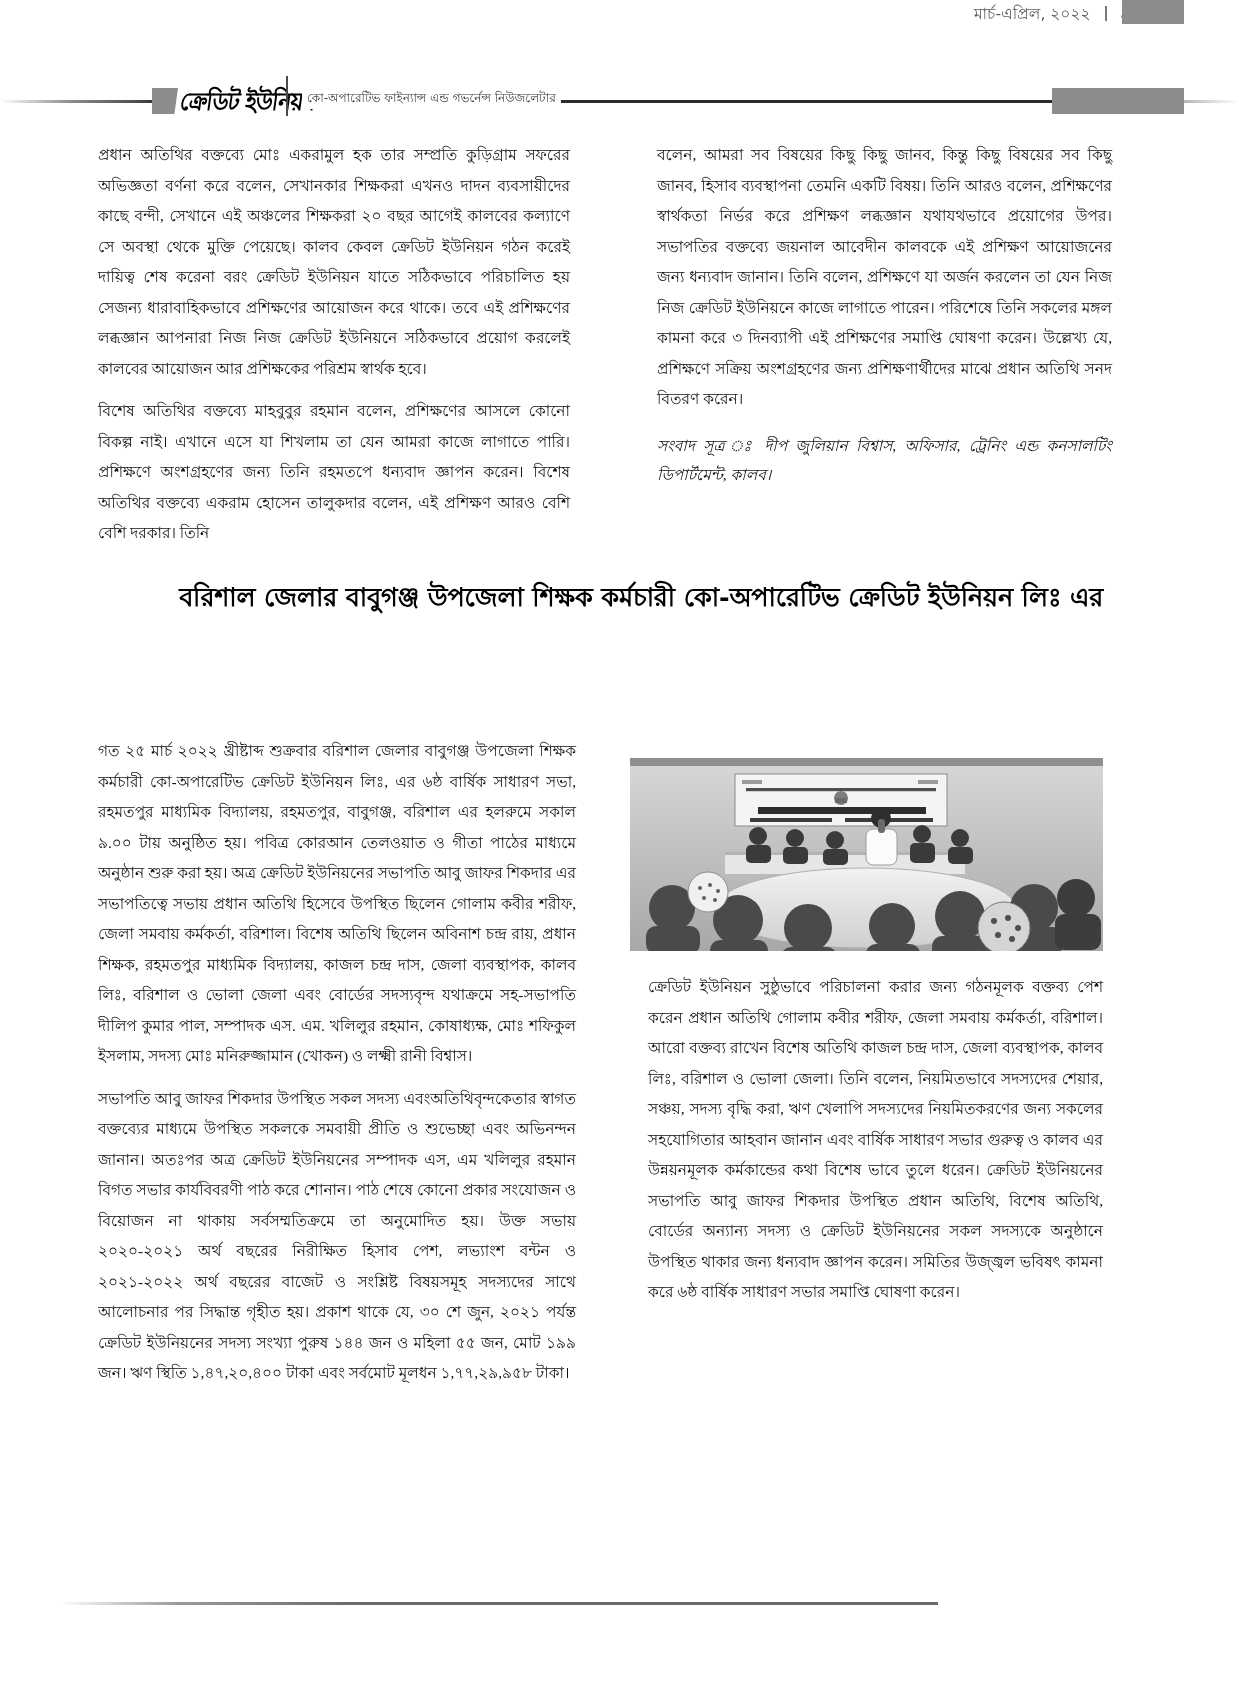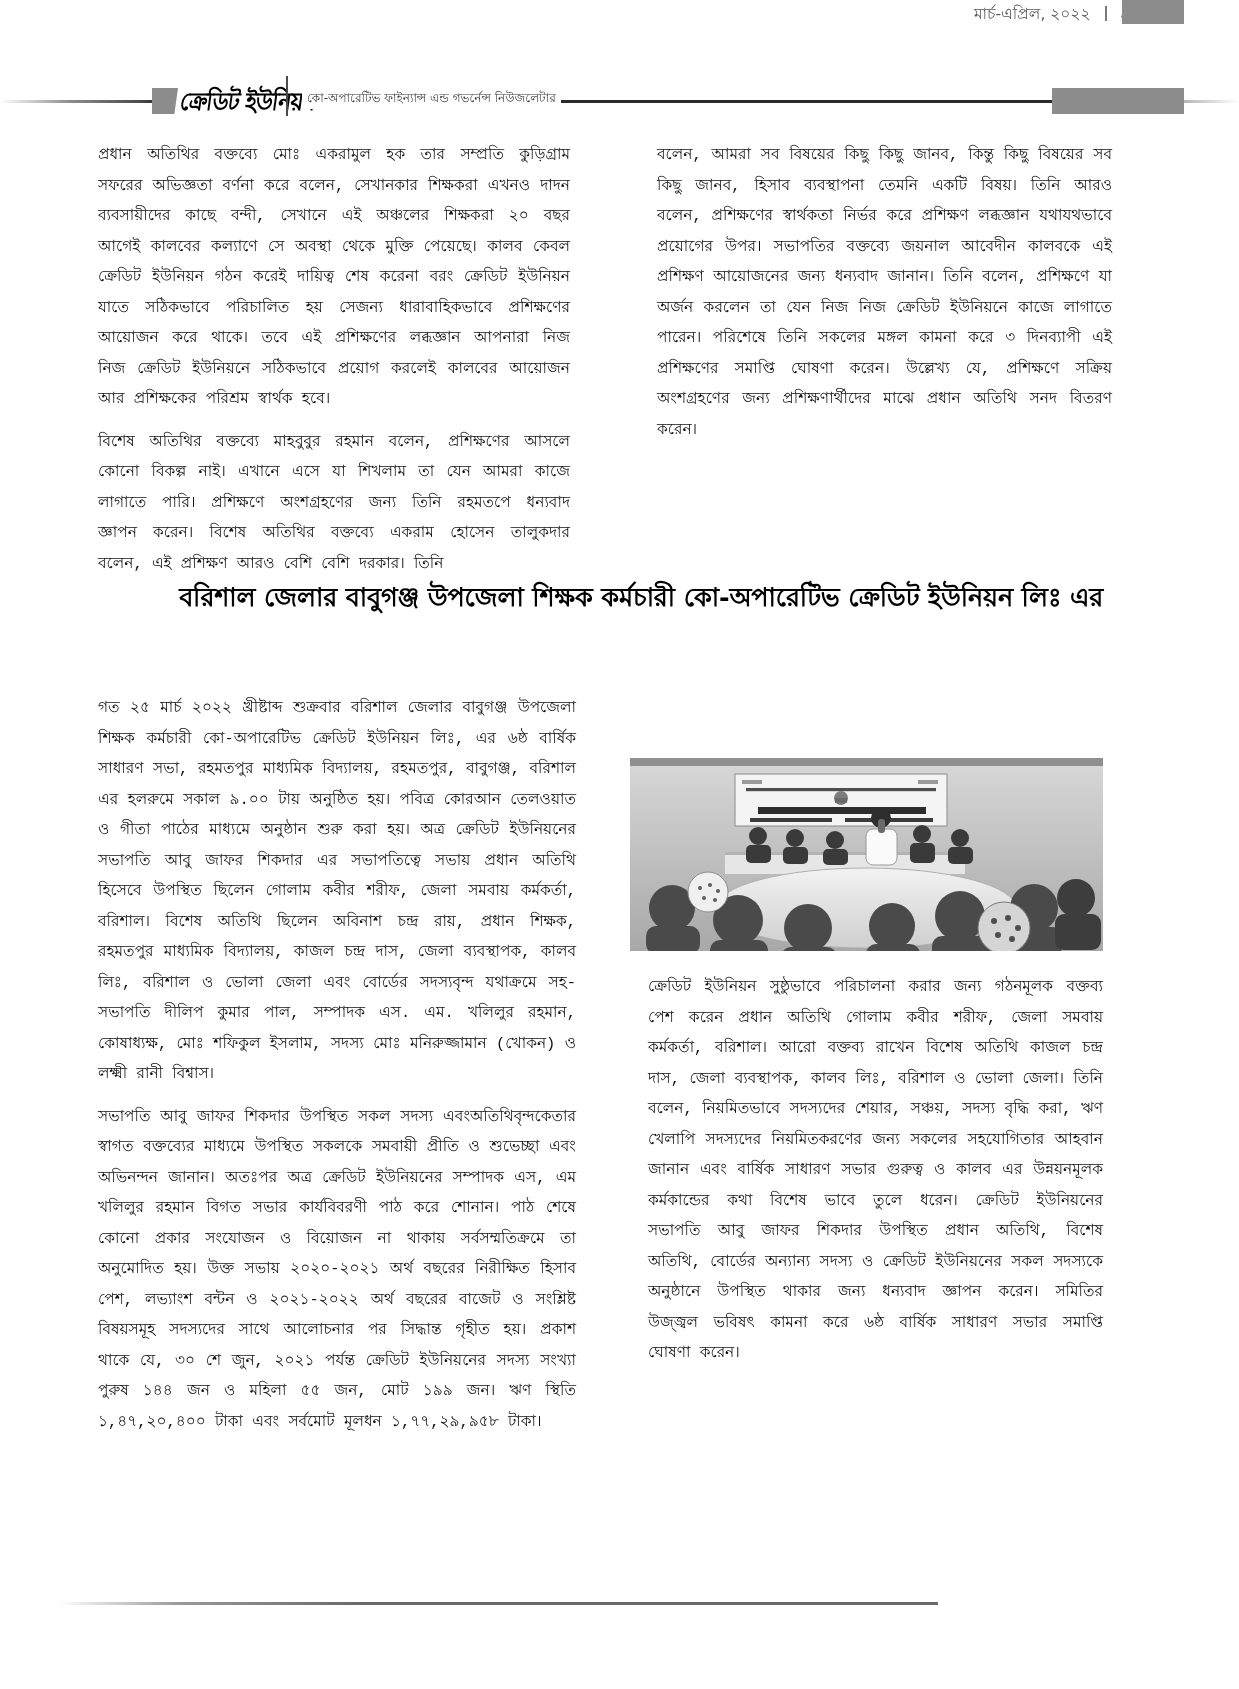--- a/index.html
+++ b/index.html
@@ -93,21 +93,21 @@
     font-size: 12px;
     color: #3a3a3a;
     background: #fff;
     padding: 0 5px;
     white-space: nowrap;
   }
 
   
   .col {
     position: absolute;
-    font-family: Liberation Mono, monospace;
+    font-family: Liberation Serif, serif;
     font-size: 15.4px;
     line-height: 30.5px;
     color: #111;
     text-align: justify;
     text-justify: inter-word;
   }
 
   .col p { margin-bottom: 12px; }
 
   .col-left-top  { left: 98px;  top: 140px; width: 472px; }
@@ -140,21 +140,21 @@
 
   .headline-2 {
     font-size: 33px;
     font-weight: bold;
     line-height: 46px;
     letter-spacing: 0.4px;
     margin-top: 2px;
   }
 
   
-  .col-left-bot  { left: 98px;  top: 693px; width: 478px; }
+  .col-left-bot  { left: 98px;  top: 736px; width: 478px; }
   .col-right-bot { left: 648px; top: 966px; width: 455px; margin-top: 6px; }
 
   .credit {
     font-weight: bold;
     margin-top: 20px;
     line-height: 31px;
   }
 
   
   .photo {
@@ -238,20 +238,21 @@
   <div class="brand-divider"></div>
   <div class="brand-tagline">কো-অপারেটিভ ফাইন্যান্স এন্ড গভর্নেন্স নিউজলেটার</div>
 
   <div class="col col-left-top">
     <p>প্রধান অতিথির বক্তব্যে মোঃ একরামুল হক তার সম্প্রতি কুড়িগ্রাম সফরের অভিজ্ঞতা বর্ণনা করে বলেন, সেখানকার শিক্ষকরা এখনও দাদন ব্যবসায়ীদের কাছে বন্দী, সেখানে এই অঞ্চলের শিক্ষকরা ২০ বছর আগেই কালবের কল্যাণে সে অবস্থা থেকে মুক্তি পেয়েছে। কালব কেবল ক্রেডিট ইউনিয়ন গঠন করেই দায়িত্ব শেষ করেনা বরং ক্রেডিট ইউনিয়ন যাতে সঠিকভাবে পরিচালিত হয় সেজন্য ধারাবাহিকভাবে প্রশিক্ষণের আয়োজন করে থাকে। তবে এই প্রশিক্ষণের লব্ধজ্ঞান আপনারা নিজ নিজ ক্রেডিট ইউনিয়নে সঠিকভাবে প্রয়োগ করলেই কালবের আয়োজন আর প্রশিক্ষকের পরিশ্রম স্বার্থক হবে।</p>
     <p>বিশেষ অতিথির বক্তব্যে মাহবুবুর রহমান বলেন, প্রশিক্ষণের আসলে কোনো বিকল্প নাই। এখানে এসে যা শিখলাম তা যেন আমরা কাজে লাগাতে পারি। প্রশিক্ষণে অংশগ্রহণের জন্য তিনি রহমতপে ধন্যবাদ জ্ঞাপন করেন। বিশেষ অতিথির বক্তব্যে একরাম হোসেন তালুকদার বলেন, এই প্রশিক্ষণ আরও বেশি বেশি দরকার। তিনি</p>
   </div>
 
   <div class="col col-right-top">
     <p>বলেন, আমরা সব বিষয়ের কিছু কিছু জানব, কিন্তু কিছু বিষয়ের সব কিছু জানব, হিসাব ব্যবস্থাপনা তেমনি একটি বিষয়। তিনি আরও বলেন, প্রশিক্ষণের স্বার্থকতা নির্ভর করে প্রশিক্ষণ লব্ধজ্ঞান যথাযথভাবে প্রয়োগের উপর। সভাপতির বক্তব্যে জয়নাল আবেদীন কালবকে এই প্রশিক্ষণ আয়োজনের জন্য ধন্যবাদ জানান। তিনি বলেন, প্রশিক্ষণে যা অর্জন করলেন তা যেন নিজ নিজ ক্রেডিট ইউনিয়নে কাজে লাগাতে পারেন। পরিশেষে তিনি সকলের মঙ্গল কামনা করে ৩ দিনব্যাপী এই প্রশিক্ষণের সমাপ্তি ঘোষণা করেন। উল্লেখ্য যে, প্রশিক্ষণে সক্রিয় অংশগ্রহণের জন্য প্রশিক্ষণার্থীদের মাঝে প্রধান অতিথি সনদ বিতরণ করেন।</p>
+    <p class="attribution">সংবাদ সূত্র ঃ দীপ জুলিয়ান বিশ্বাস, অফিসার, ট্রেনিং এন্ড কনসালটিং ডিপার্টমেন্ট, কালব।</p>
   </div>
 
   <div class="headline">
     <div class="headline-1">বরিশাল জেলার বাবুগঞ্জ উপজেলা শিক্ষক কর্মচারী কো-অপারেটিভ ক্রেডিট ইউনিয়ন লিঃ এর</div>
   </div>
 
   <div class="photo">
     <svg viewBox="0 0 473 193" preserveAspectRatio="none">
       <defs>
         <linearGradient id="wallG" x1="0" y1="0" x2="0" y2="1">

